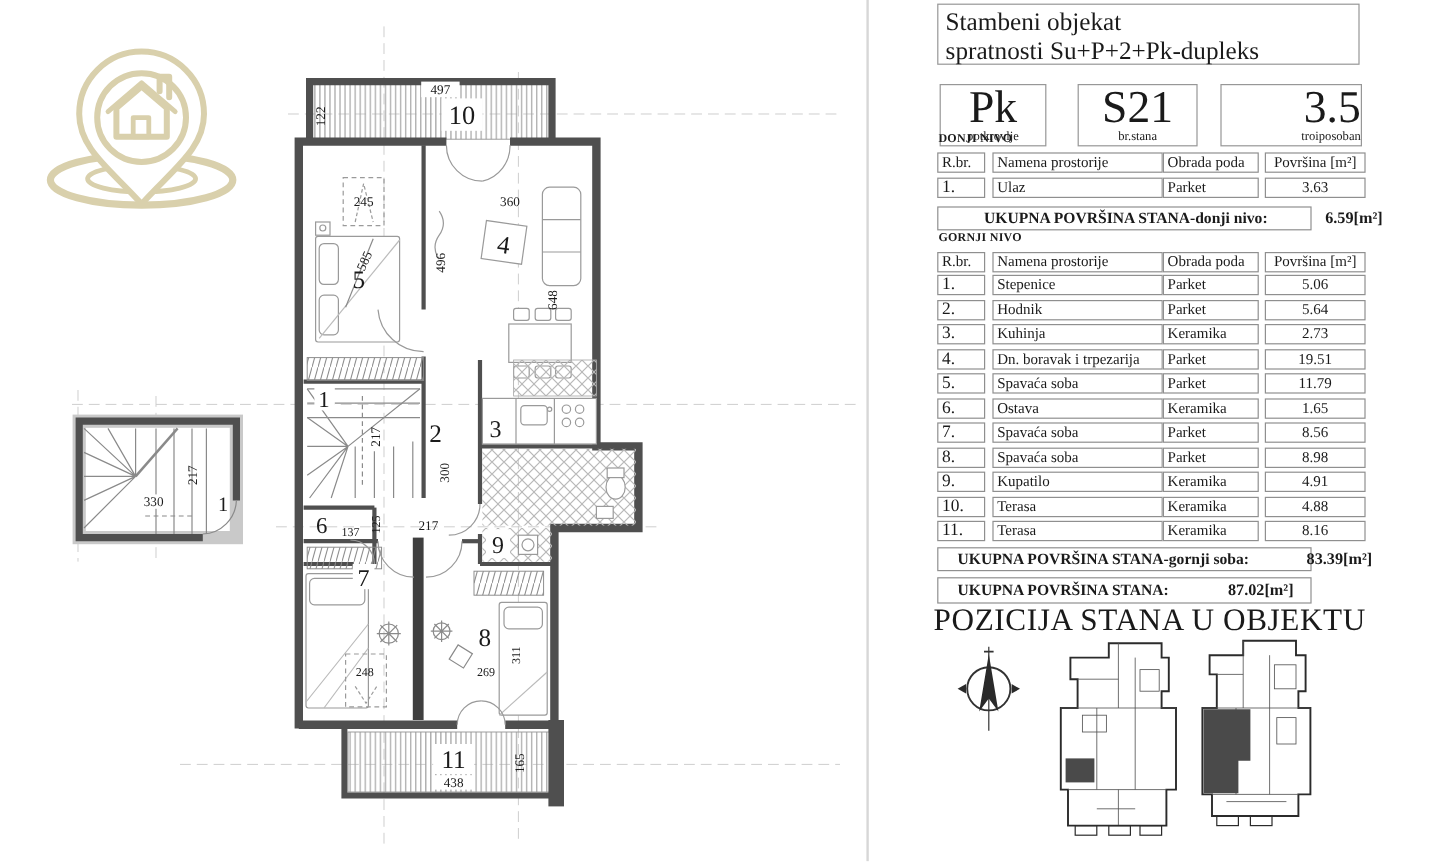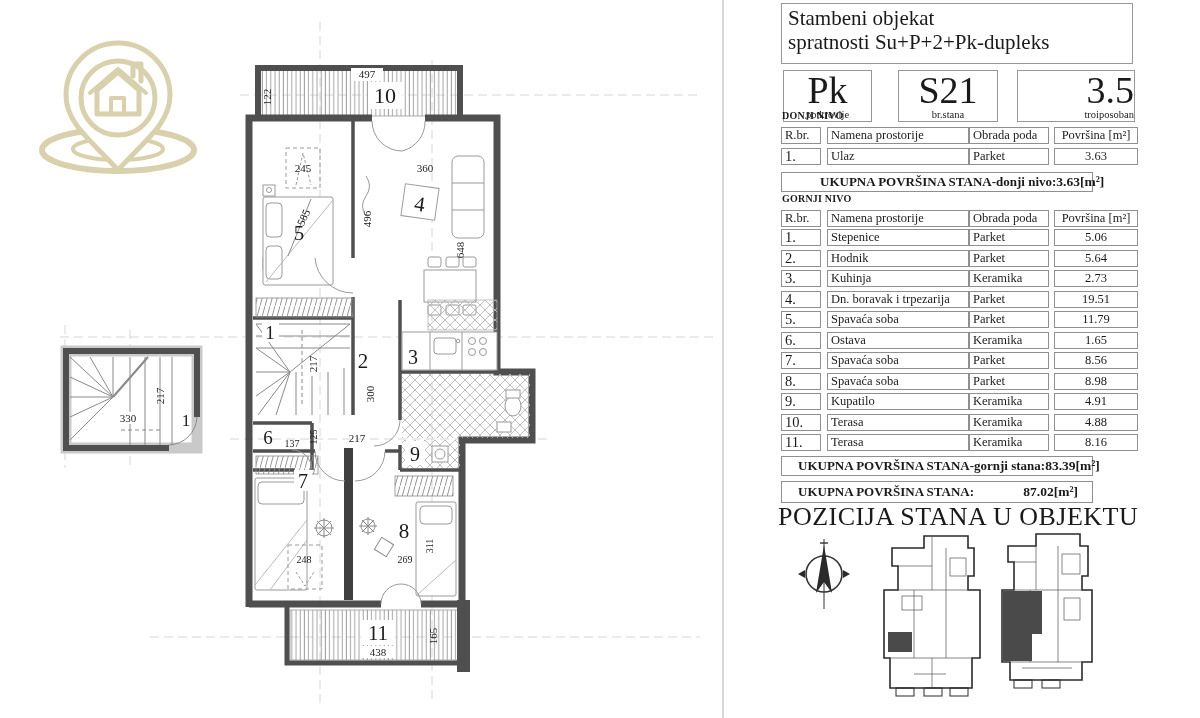--- a/index.html
+++ b/index.html
@@ -2,37 +2,37 @@
 <html><head>
 <meta charset="utf-8">
 <style>
   html,body{margin:0;padding:0;background:#fff;}
   #stage{position:relative;width:1200px;height:718px;background:#fff;overflow:hidden;
          font-family:"Liberation Serif","DejaVu Serif",serif;color:#1a1a1a;}
   .abs{position:absolute;}
   
   .divider{position:absolute;left:722px;top:0;width:2px;height:718px;background:#d7d7d7;}
   
-  .title-box{position:absolute;left:781px;top:3px;width:352px;height:61px;border:1px solid #979797;
+  .title-box{position:absolute;left:781px;top:3px;width:352px;height:51px;border:1px solid #979797;
              font-size:21px;line-height:24px;padding:2px 0 0 6px;box-sizing:border-box;}
   .unit-box{position:absolute;top:57px;height:52px;border:1px solid #979797;box-sizing:border-box;text-align:center;margin-top:13px;}
   .unit-big{font-size:38px;line-height:40px;margin-top:-1px;}
   .unit-small{position:absolute;bottom:1px;left:0;width:100%;font-size:10.5px;line-height:11px;}
   .section-label{position:absolute;left:782px;font-size:10px;font-weight:bold;letter-spacing:0.2px;}
   .trow{position:absolute;left:0;top:0;width:1152px;height:18px;}
   .cell{position:absolute;top:0;height:17px;border:1px solid #8f8f8f;background:#fff;box-sizing:border-box;
         font-size:12.5px;line-height:15px;padding:0 3px;white-space:nowrap;overflow:hidden;}
   .c1{left:781px;width:40px;font-size:14.5px;}
   .c2{left:827px;width:142px;}
   .c3{left:969px;width:80px;}
   .c4{left:1054px;width:84px;text-align:center;}
   .hdr .cell{font-size:12.5px;}
   .total-box{position:absolute;left:781px;width:312px;height:20px;border:1px solid #8f8f8f;box-sizing:border-box;
              display:flex;align-items:center;justify-content:space-between;font-weight:bold;font-size:13px;
-             padding:0 14px 0 16px;white-space:nowrap;}
+             padding:0 14px 0 16px;white-space:nowrap;gap:48px;}
   .total-box .tval{font-weight:bold;font-size:13.5px;}
   .pozicija{position:absolute;left:778px;top:502px;width:400px;font-size:26px;letter-spacing:0.5px;white-space:nowrap;}
   svg text{font-family:"Liberation Serif","DejaVu Serif",serif;fill:#1b1b1b;}
 </style>
 </head>
 <body>
 
 <div id="stage">
 
   <svg class="abs" style="left:0;top:0" width="730" height="718" viewBox="0 0 730 718">
@@ -288,21 +288,21 @@
   </div>
   <div class="trow" style="top:148px;">
     <span class="cell c1">1.</span>
     <span class="cell c2">Ulaz</span>
     <span class="cell c3">Parket</span>
     <span class="cell c4">3.63</span>
   </div>
 
   <div class="total-box" style="top:172px;padding-left:38px;">
     <span>UKUPNA POVRŠINA STANA-donji nivo:</span>
-    <span class="tval">3.63[m²]</span>
+    <span class="tval">6.59[m²]</span>
   </div>
 
   <div class="section-label" style="top:193px;">GORNJI NIVO</div>
 
   <div class="trow hdr" style="top:210px;">
     <span class="cell c1">R.br.</span>
     <span class="cell c2">Namena prostorije</span>
     <span class="cell c3">Obrada poda</span>
     <span class="cell c4">Površina [m²]</span>
   </div>
@@ -368,21 +368,21 @@
     <span class="cell c4">4.88</span>
   </div>
   <div class="trow" style="top:434px;">
     <span class="cell c1">11.</span>
     <span class="cell c2">Terasa</span>
     <span class="cell c3">Keramika</span>
     <span class="cell c4">8.16</span>
   </div>
 
   <div class="total-box" style="top:456px;">
-    <span>UKUPNA POVRŠINA STANA-gornji stana:</span>
+    <span>UKUPNA POVRŠINA STANA-gornji soba:</span>
     <span class="tval">83.39[m²]</span>
   </div>
   <div class="total-box" style="top:481px;height:22px;">
     <span>UKUPNA POVRŠINA STANA:</span>
     <span class="tval">87.02[m²]</span>
   </div>
 
   <div class="pozicija">POZICIJA STANA U OBJEKTU</div>
 
   <svg class="abs" style="left:795px;top:535px;" width="58" height="78" viewBox="0 0 58 78">

